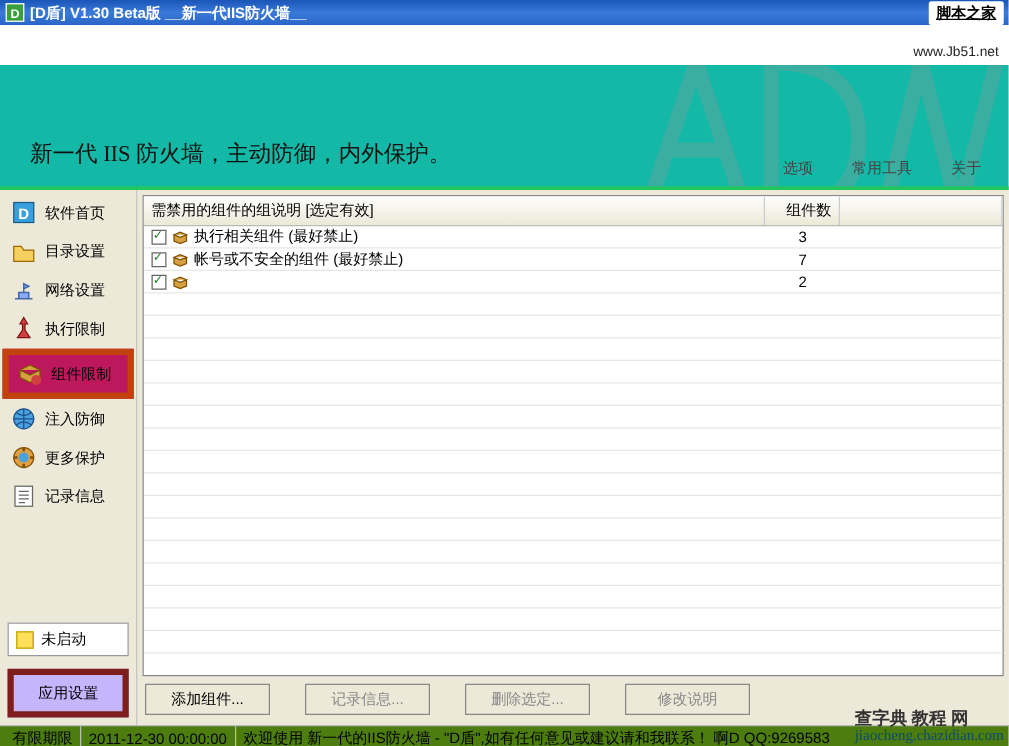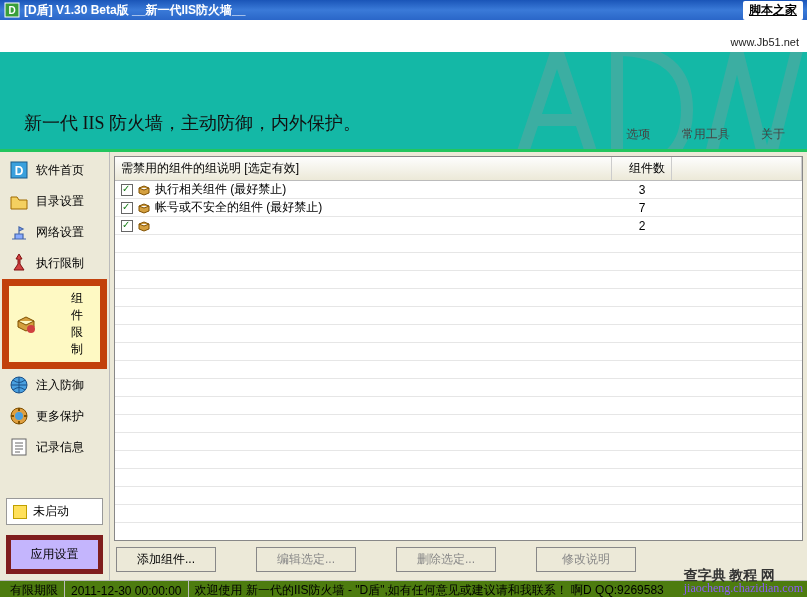--- a/index.html
+++ b/index.html
@@ -67,23 +67,22 @@
   padding-top: 2px;
   display: flex; flex-direction: column;
 }
 .nav-item {
   display: flex; align-items: center;
   padding: 4px 6px;
   margin: 1px 2px;
   cursor: pointer;
 }
 .nav-item.selected {
-  background: #fef9c3;
-  border: 7px solid #c2410c;
-  gap: 28px;
+  background: #be185d;
+  border: 5px solid #c2410c;
 }
 .nav-item .nv-icon { width: 22px; height: 22px; margin-right: 6px; flex: 0 0 auto; }
 .nav-item .nv-label { font-size: 12px; }
 
 .sidebar .flex-spacer { flex: 1; }
 .status-box {
   margin: 6px;
   padding: 4px 6px;
   background: #fff; border: 1px solid #999;
   display: flex; align-items: center;
@@ -143,21 +142,21 @@
 }
 .cbx.checked::after {
   content: "✓"; position: absolute;
   font-size: 10px; line-height: 10px;
   left: 0; top: -1px; color: #1a7f1a;
 }
 .row-icon { width: 14px; height: 14px; flex: 0 0 auto; }
 
 .btnbar {
   padding: 6px 2px 4px 2px;
-  display: flex; gap: 40px;
+  display: flex; gap: 28px;
 }
 .btnbar button {
   width: 100px;
   padding: 3px 0;
   font-size: 12px;
   background: #ece9d8;
   border: 1px solid #888;
   cursor: pointer;
 }
 .btnbar button[disabled] { color: #888; cursor: default; }
@@ -180,21 +179,21 @@
 
 .watermark {
   position: absolute;
   right: 4px; bottom: 2px;
   color: #555; font-size: 12px;
   font-family: "SimSun", serif;
   text-align: left;
   line-height: 13px;
 }
 .watermark .w1 { color: #333; font-weight: bold; font-size: 14px; }
-.watermark .w2 { color: #8b5cf6; }
+.watermark .w2 { color: #0c4a6e; }
 </style>
 </head>
 <body>
 
 <div class="titlebar">
   <svg class="icon" viewBox="0 0 16 16">
     <rect x="1" y="1" width="14" height="14" fill="#3a9e3a" stroke="#fff"></rect>
     <text x="8" y="12" font-size="10" fill="#fff" text-anchor="middle" font-weight="bold">D</text>
   </svg>
   <span class="title">[D盾] V1.30 Beta版   __新一代IIS防火墙__</span>
@@ -406,21 +405,21 @@
           </div>
           <div class="lv-row empty">
             <div class="cell cell-name">&nbsp;</div>
             <div class="cell cell-count"></div>
             <div class="cell cell-pad"></div>
           </div>
         </div>
     </div>
     <div class="btnbar">
       <button>添加组件...</button>
-      <button disabled="">编辑选定...</button>
+      <button disabled="">记录信息...</button>
       <button disabled="">删除选定...</button>
       <button disabled="">修改说明</button>
     </div>
   </div>
 </div>
 
 <div class="statusbar">
   <div class="sb-seg">有限期限</div>
   <div class="sb-seg">2011-12-30 00:00:00</div>
   <div class="sb-msg">欢迎使用 新一代的IIS防火墙 - "D盾",如有任何意见或建议请和我联系！  啊D  QQ:9269583</div>

